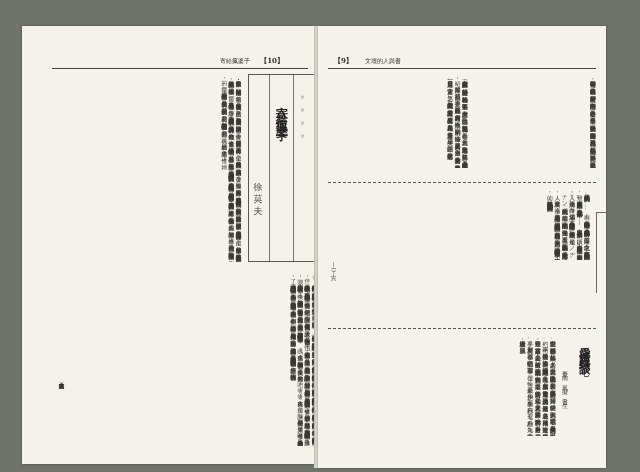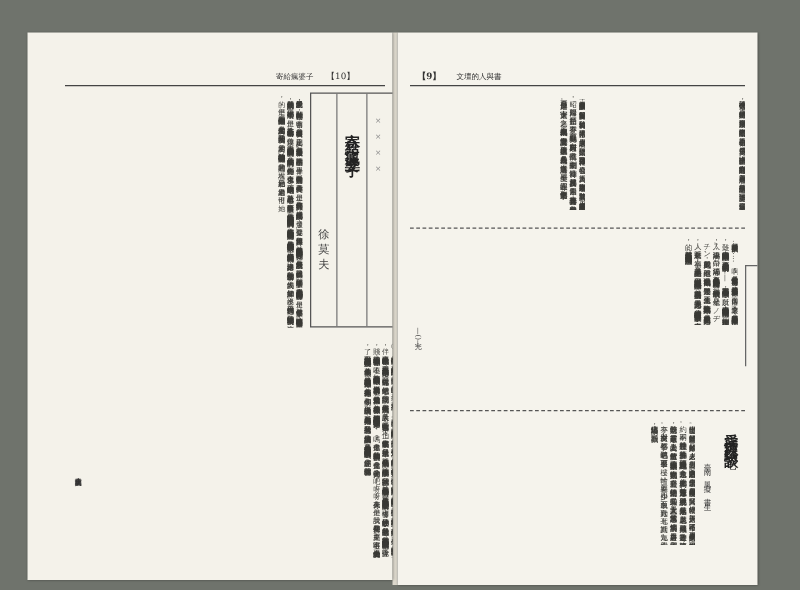--- a/index.html
+++ b/index.html
@@ -21,21 +21,21 @@
   .bracket{position:absolute;border:1px solid #666;border-right:none;border-bottom:none;}
 </style>
 </head>
 <body>
 
 <div class="spine"></div>
 
 <div class="page" id="left-page">
   <div class="header" style="right:30px;">
     <span style="font-size:6px;margin-right:8px;">寄給瘋婆子</span>
-    <span style="font-weight:normal;text-align:center;">【10】</span>
+    <span style="font-weight:bold;text-align:center;">【10】</span>
   </div>
   <div class="rule" style="left:30px;right:6px;top:42px;"></div>
 
   <div class="title-box" style="left:226px;top:48px;width:70px;height:186px;">
     <div class="inner1" style="left:20px;"></div>
     <div class="inner1" style="left:44px;"></div>
     <div class="xmarks" style="left:50px;top:18px;">××××</div>
     <div class="vtitle" style="left:24px;top:22px;font-size:12px;letter-spacing:6px;">寄給瘋婆子</div>
     <div class="author" style="left:2px;top:100px;">徐莫夫</div>
   </div>

